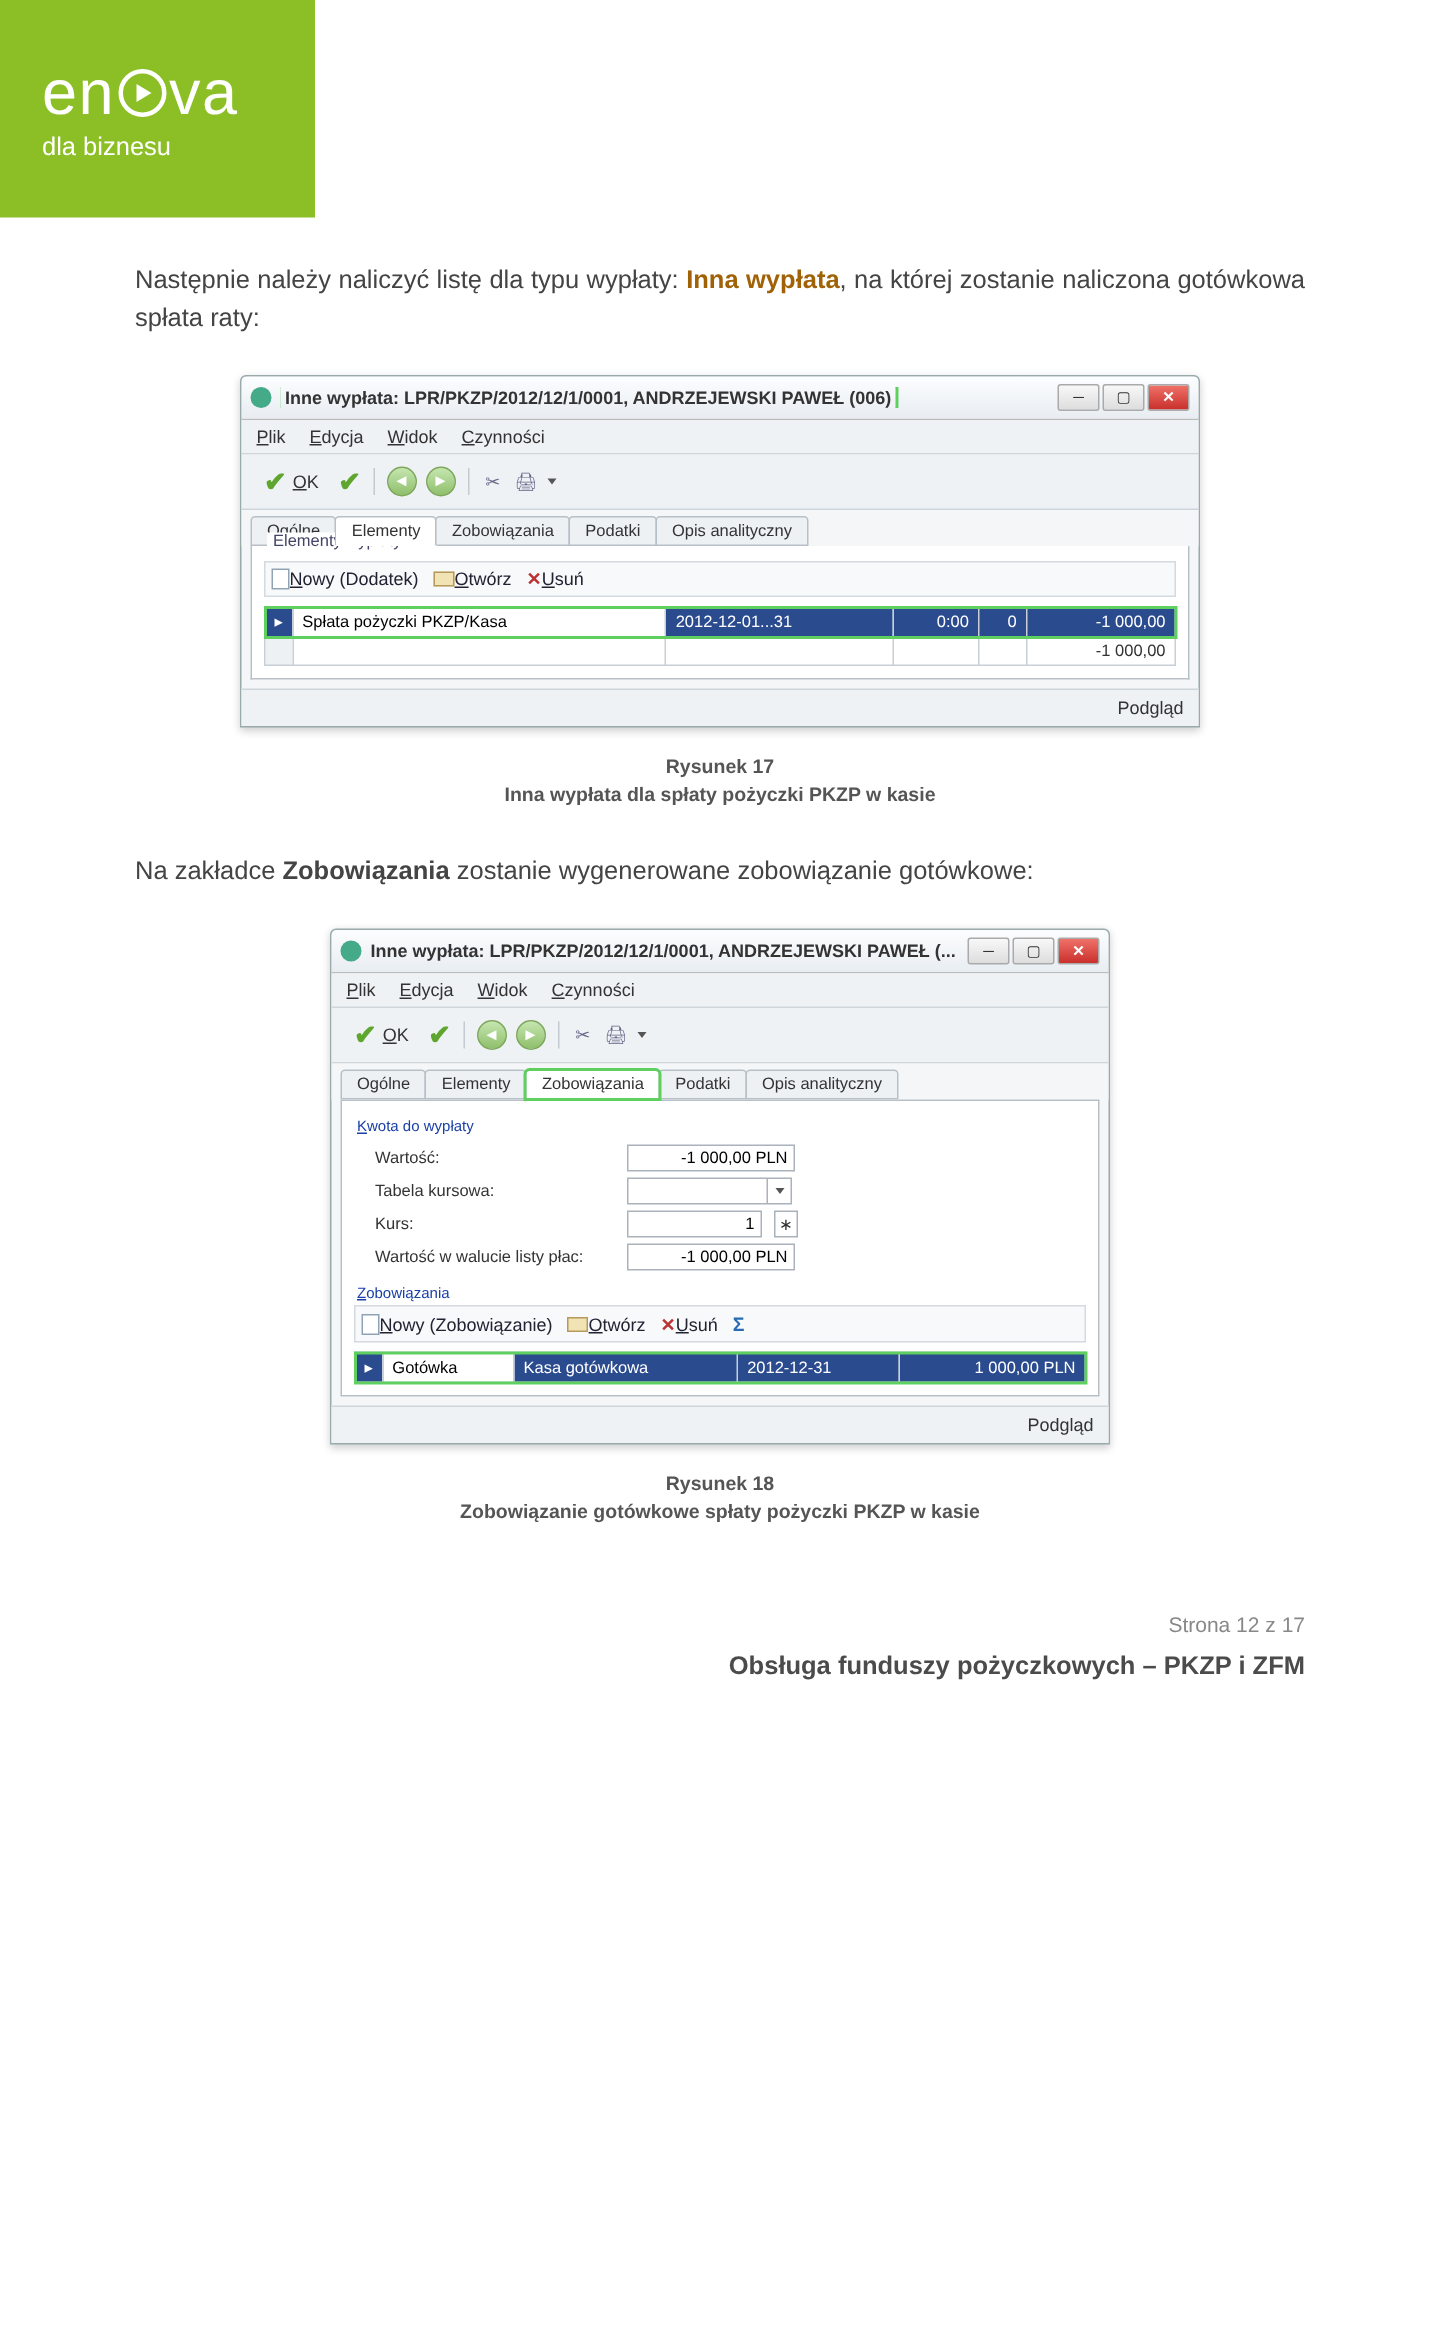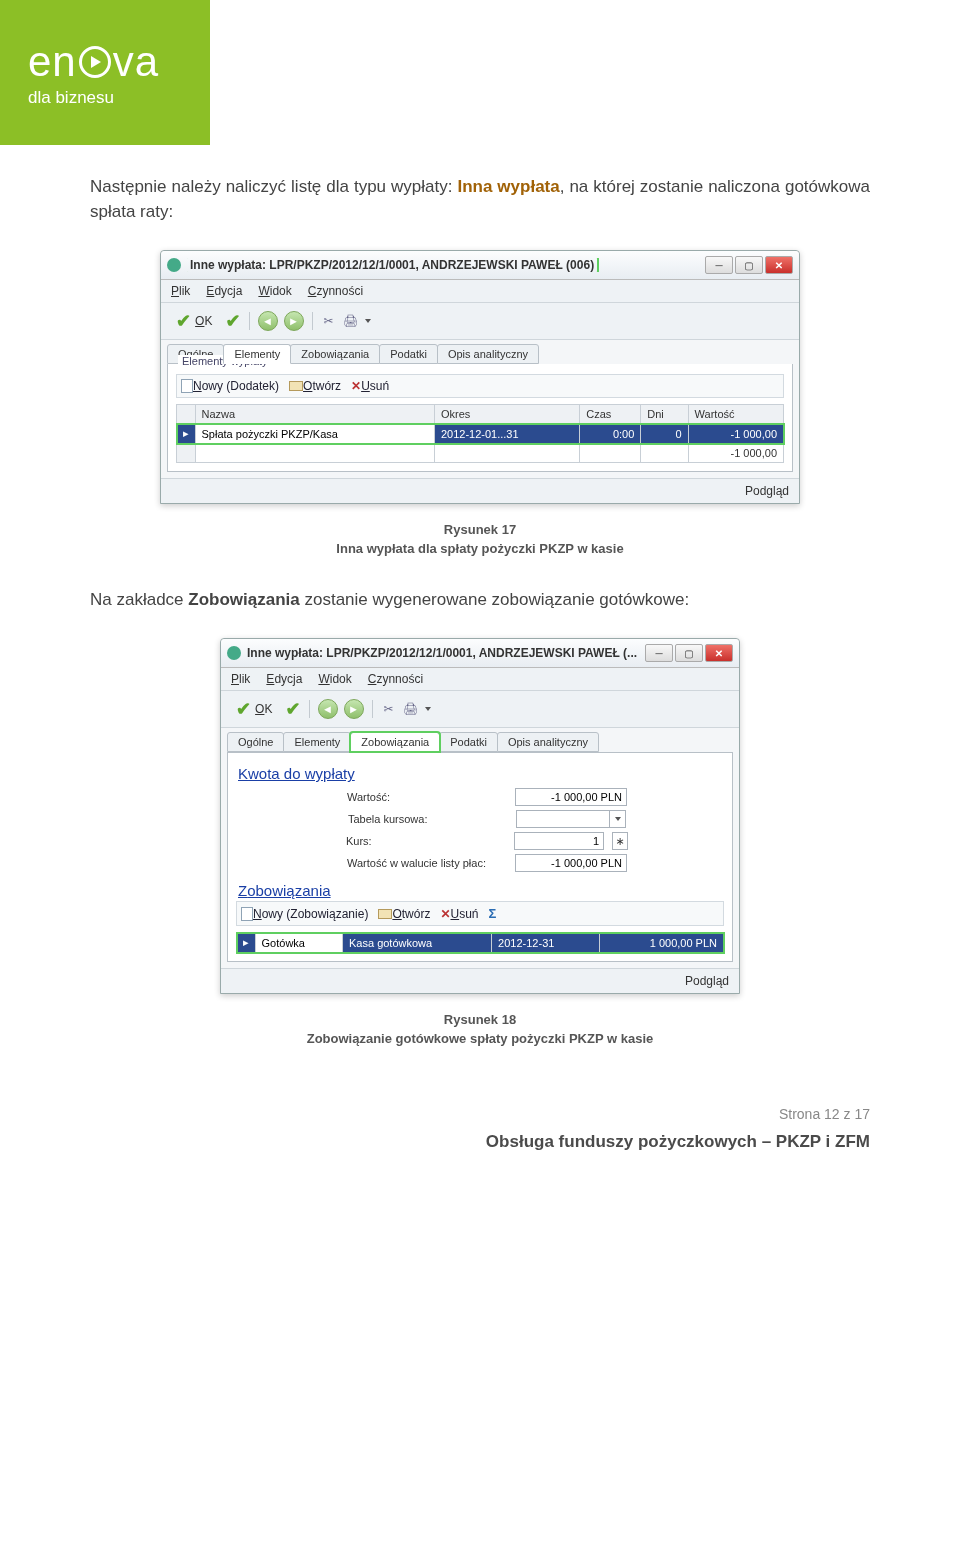--- a/index.html
+++ b/index.html
@@ -74,27 +74,27 @@
   table.grid { width:100%; border-collapse:collapse; font-size:11px; }
   table.grid th { background:#eef1f4;border:1px solid #c8cfd6;padding:3px 6px;text-align:left;font-weight:normal;color:#333;}
   table.grid td { border:1px solid #c8cfd6;padding:3px 6px;}
   .rowhandle { width:12px;background:#eef1f4;border-right:1px solid #c8cfd6;text-align:center;color:#555;}
   tr.selrow td { background:#2b4b8f;color:#fff;}
   tr.selrow td.first { background:#fff;color:#000; }
   tr.selrow { outline:2px solid #5fcf60; outline-offset:-1px;}
   .sumrow td { text-align:right;}
   .statusbar { display:flex;justify-content:flex-end;padding:5px 10px;border-top:1px solid #cfd6db;background:#eef2f5;font-size:12px;}
   .title-hl { outline:2px solid #5fcf60; outline-offset:0px; padding:1px 3px; border-radius:2px;}
-  .formrow { display:flex;align-items:center;gap:8px;margin:4px 0 4px 14px;font-size:11px;justify-content:center;}
+  .formrow { display:flex;align-items:center;gap:8px;margin:4px 0 4px 14px;font-size:11px;}
   .formrow label { width:160px;color:#333;}
   .formrow input { width:112px;height:18px;border:1px solid #aab2bb;font-size:11px;text-align:right;padding-right:4px;background:#fff;}
   .formrow .combo { width:110px;height:18px;border:1px solid #aab2bb;display:flex;}
   .formrow .combo .ct { flex:1;}
   .formrow .combo .cb { width:16px;border-left:1px solid #aab2bb;display:flex;align-items:center;justify-content:center;}
-  .section-link { color:#1a3fa6;font-size:15px;text-decoration:underline;margin:6px 0 2px 2px;display:inline-block;}
+  .section-link { color:#1a3fa6;font-size:10px;margin:6px 0 2px 2px;display:inline-block;}
   .footer { margin-top: 60px; padding: 0 90px; }
   .footer-line { text-align:right;font-size:14px;color:#888; margin-bottom:10px;}
   .footer-bold { text-align:right;font-size:17px;color:#4b4b4b;font-weight:bold;}
   .num { text-align:right; }
 </style>
 </head>
 <body>
 
 <div class="page">
   <div class="logo-block">
@@ -163,28 +163,20 @@
                 <span class="ic-open"></span>
                 <span><u>O</u><span>twórz</span></span>
               </span>
             <span class="lnk">
                 <span class="ic-x">✕</span>
                 <span><u>U</u><span>suń</span></span>
               </span>
           </div>
           <table class="grid">
             <tbody>
-                <tr>
-              <th class="rowhandle"></th>
-              <th>Nazwa</th>
-              <th>Okres</th>
-              <th class="num">Czas</th>
-              <th class="num">Dni</th>
-              <th class="num">Wartość</th>
-            </tr>
             <tr class="selrow">
               <td class="rowhandle">▸</td>
               <td class="first">Spłata pożyczki PKZP/Kasa</td>
               <td>2012-12-01...31</td>
               <td class="num">0:00</td>
               <td class="num">0</td>
               <td class="num">-1 000,00</td>
             </tr>
             <tr class="sumrow">
               <td class="rowhandle"></td>

